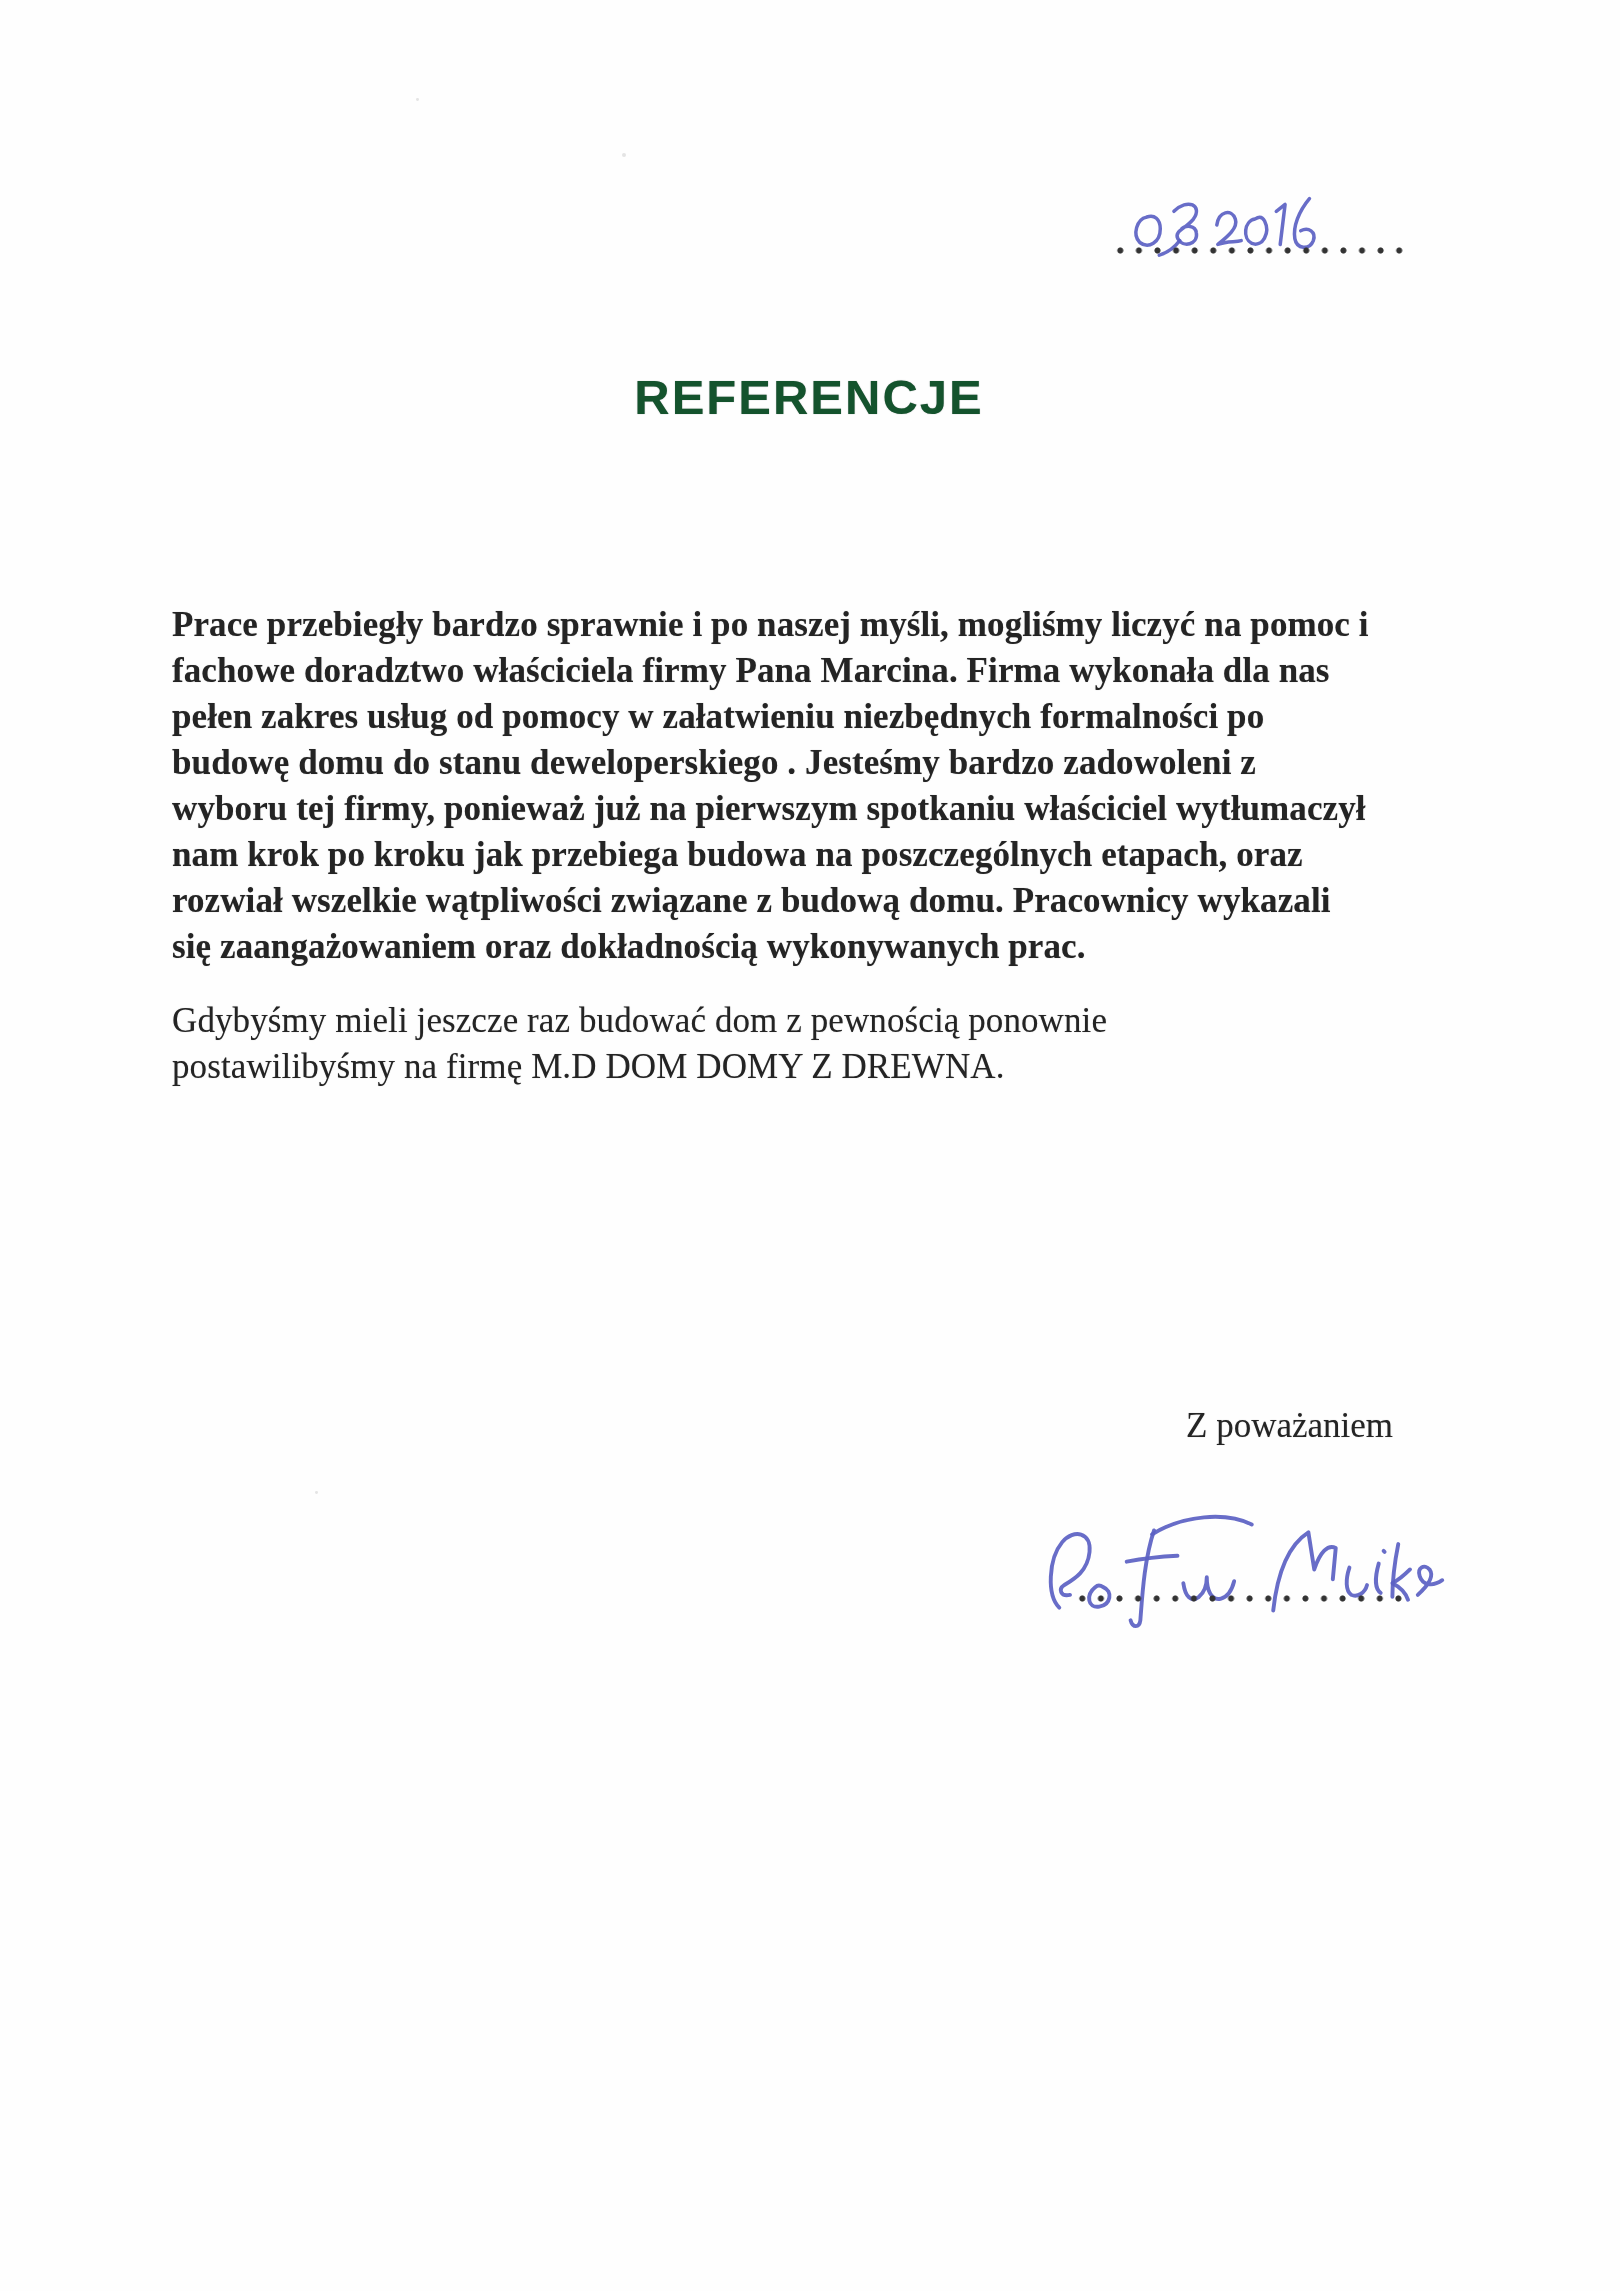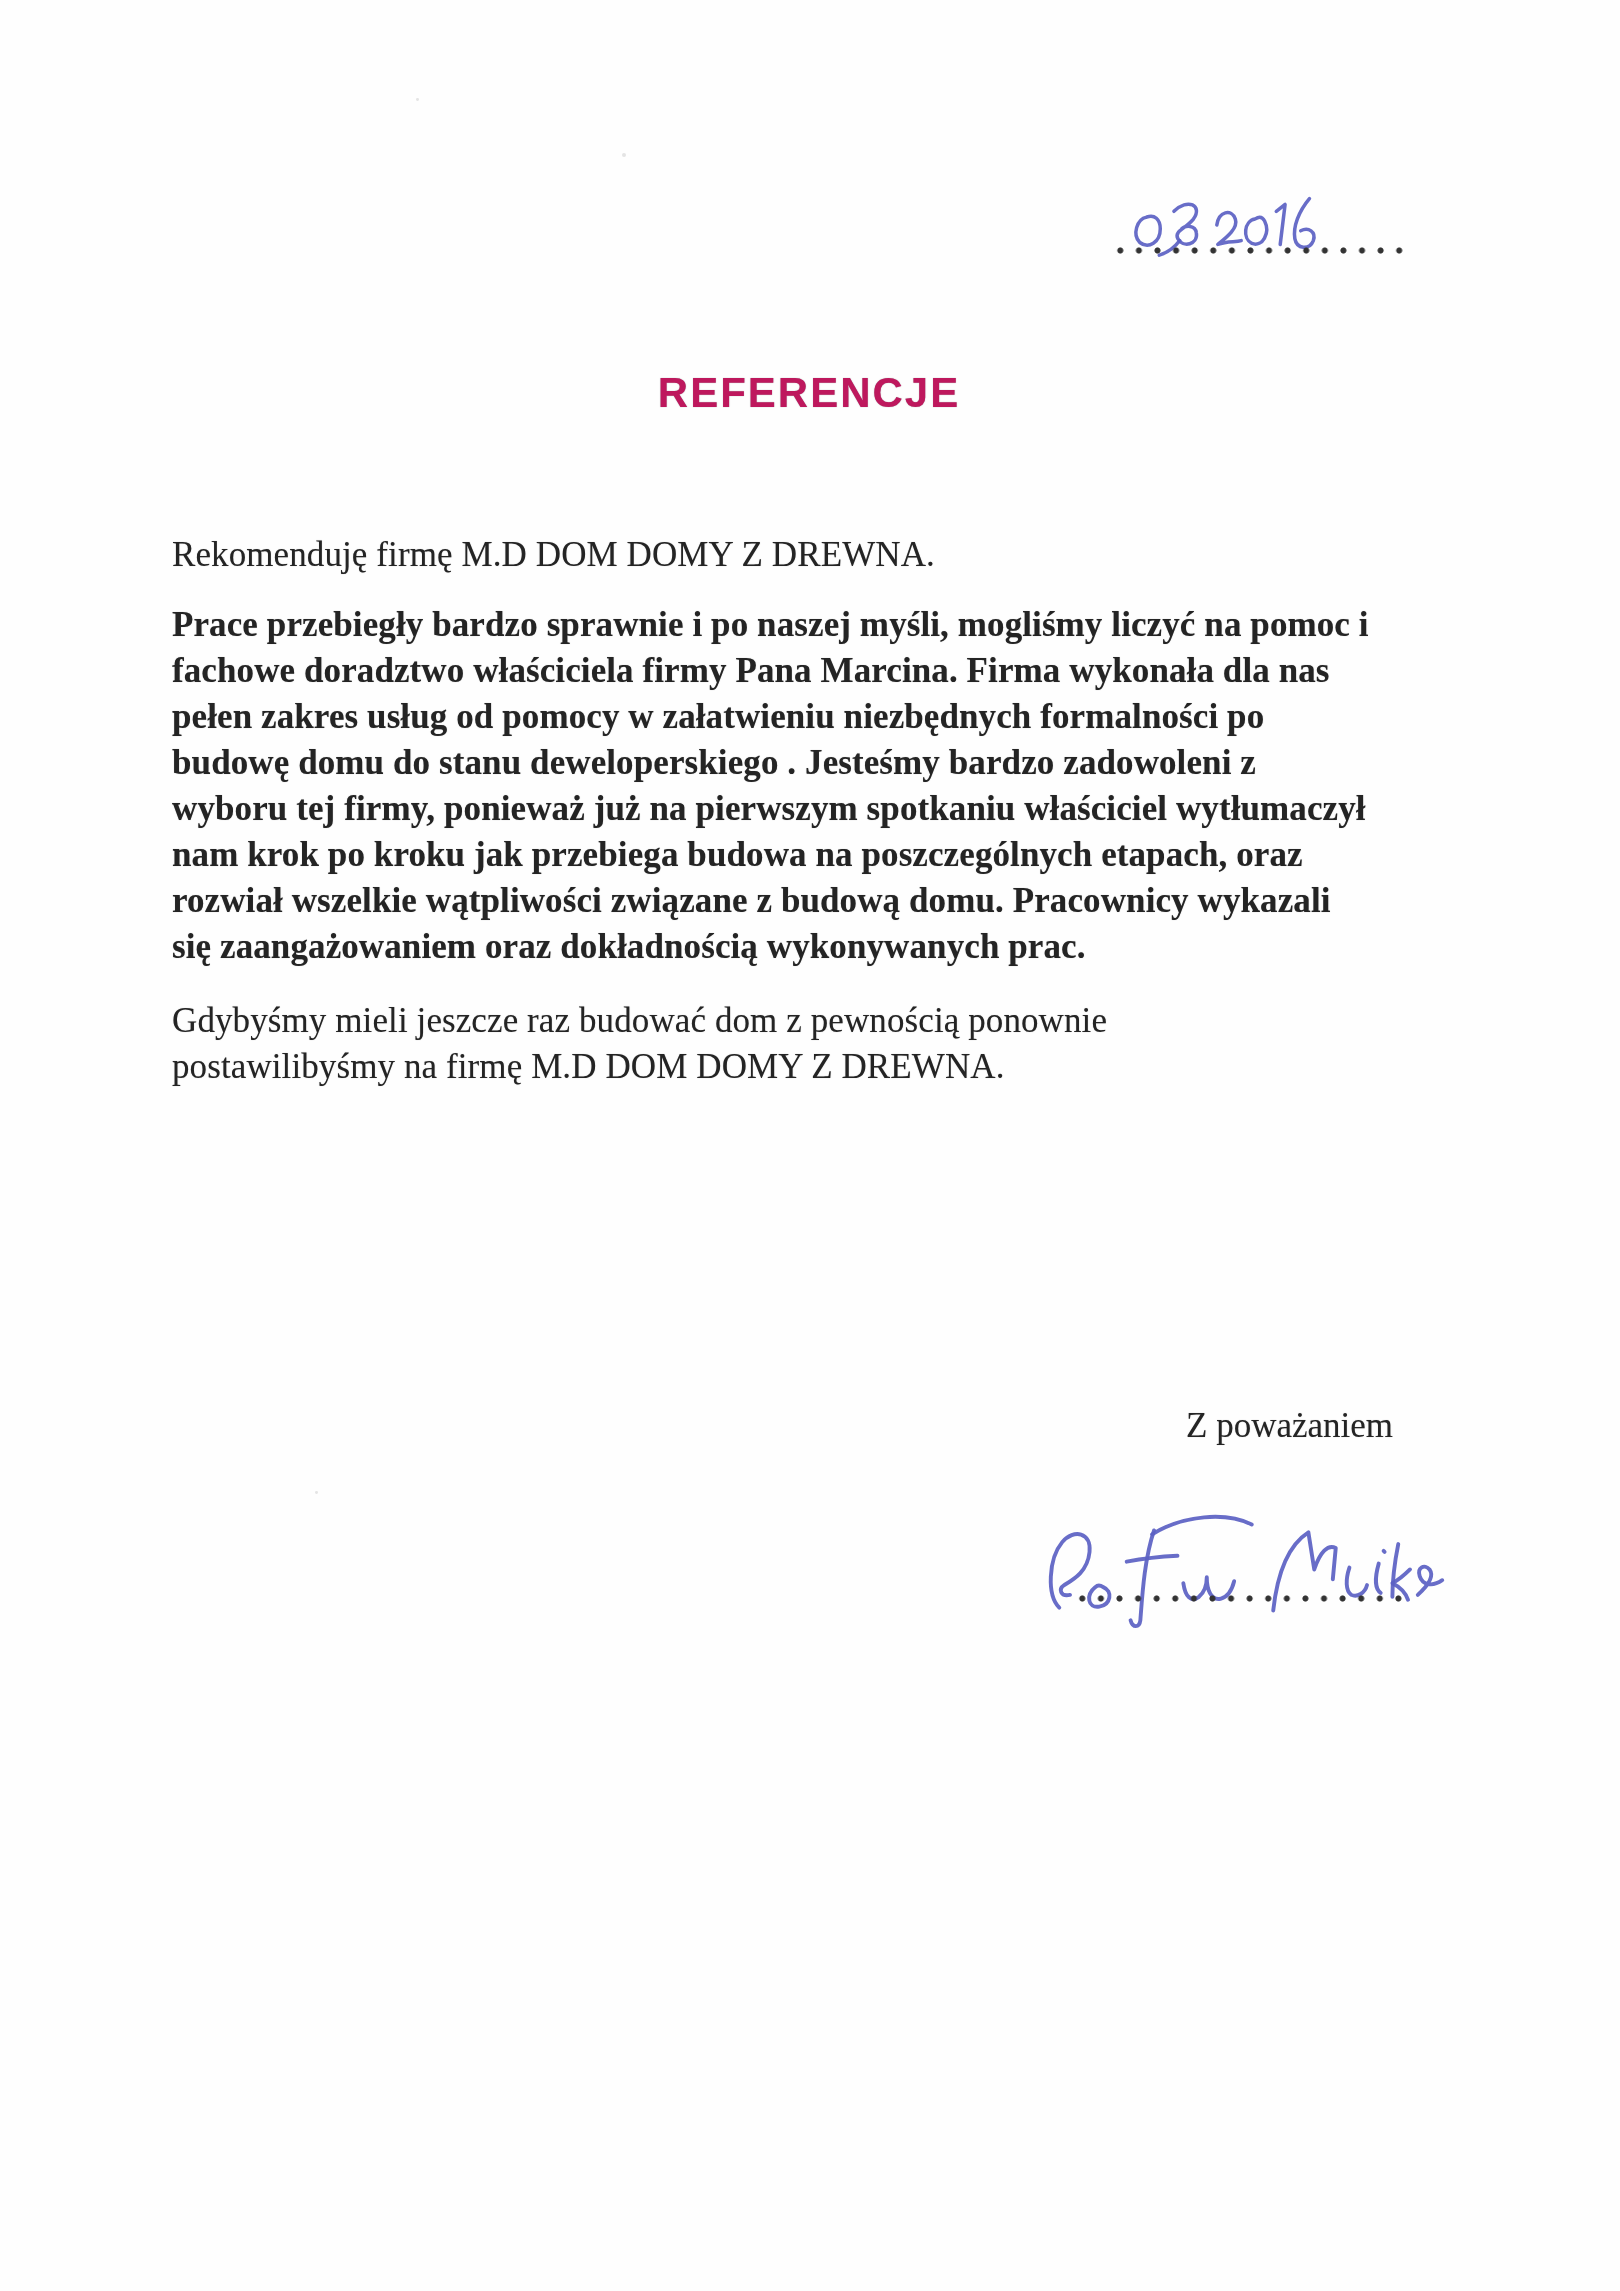--- a/index.html
+++ b/index.html
@@ -11,21 +11,21 @@
   .bodytext{
     position:absolute;left:172px;width:1304px;
     font-size:35px;line-height:46px;white-space:pre-line;
     letter-spacing:0.1px;
     text-shadow:0 0 1px rgba(50,50,50,0.35);
   }
   .doc-title{
     position:absolute;left:172px;top:369px;width:1274px;
     text-align:center;
     font-family:"Liberation Sans", sans-serif;font-weight:700;
-    font-size:42px;letter-spacing:2px;color:#be185d;
+    font-size:49px;letter-spacing:2px;color:#14532d;
     text-shadow:0 0 1px rgba(55,62,66,0.5);
   }
   .closing{
     position:absolute;left:1186px;top:1403px;
     font-size:35px;line-height:46px;
     text-shadow:0 0 1px rgba(50,50,50,0.35);
     text-align:right;
   }
   .dotline{
     position:absolute;height:8.8px;
@@ -54,21 +54,20 @@
     <path d="M 64,58 C 58,66 50,71 43,73"></path>
     <path d="M 102,42 C 104,28 117,25 121,36 C 124,45 113,54 103,62 C 113,58 121,60 127,58"></path>
     <path d="M 141,36 C 130,38 128,56 138,61 C 149,65 157,50 151,38 C 148,32 144,34 141,36"></path>
     <path d="M 163,28 L 172,21 L 167,62"></path>
     <path d="M 197,15 C 186,28 180,44 182,56 C 184,67 197,68 201,58 C 204,49 196,44 188,48"></path>
   </svg>
   <div class="dotline dotline-date"></div>
 
   <div class="doc-title">REFERENCJE</div>
 
-  <div class="bodytext" style="top:532px;">Rekomenduję firmę M.D DOM DOMY Z DREWNA.</div>
 
   <div class="bodytext" style="top:602px;font-weight:bold;">Prace przebiegły bardzo sprawnie i po naszej myśli, mogliśmy liczyć na pomoc i
 fachowe doradztwo właściciela firmy Pana Marcina. Firma wykonała dla nas
 pełen zakres usług od pomocy w załatwieniu niezbędnych formalności po
 budowę domu do stanu deweloperskiego . Jesteśmy bardzo zadowoleni z
 wyboru tej firmy, ponieważ już na pierwszym spotkaniu właściciel wytłumaczył
 nam krok po kroku jak przebiega budowa na poszczególnych etapach, oraz
 rozwiał wszelkie wątpliwości związane z budową domu. Pracownicy wykazali
 się zaangażowaniem oraz dokładnością wykonywanych prac.</div>
 

